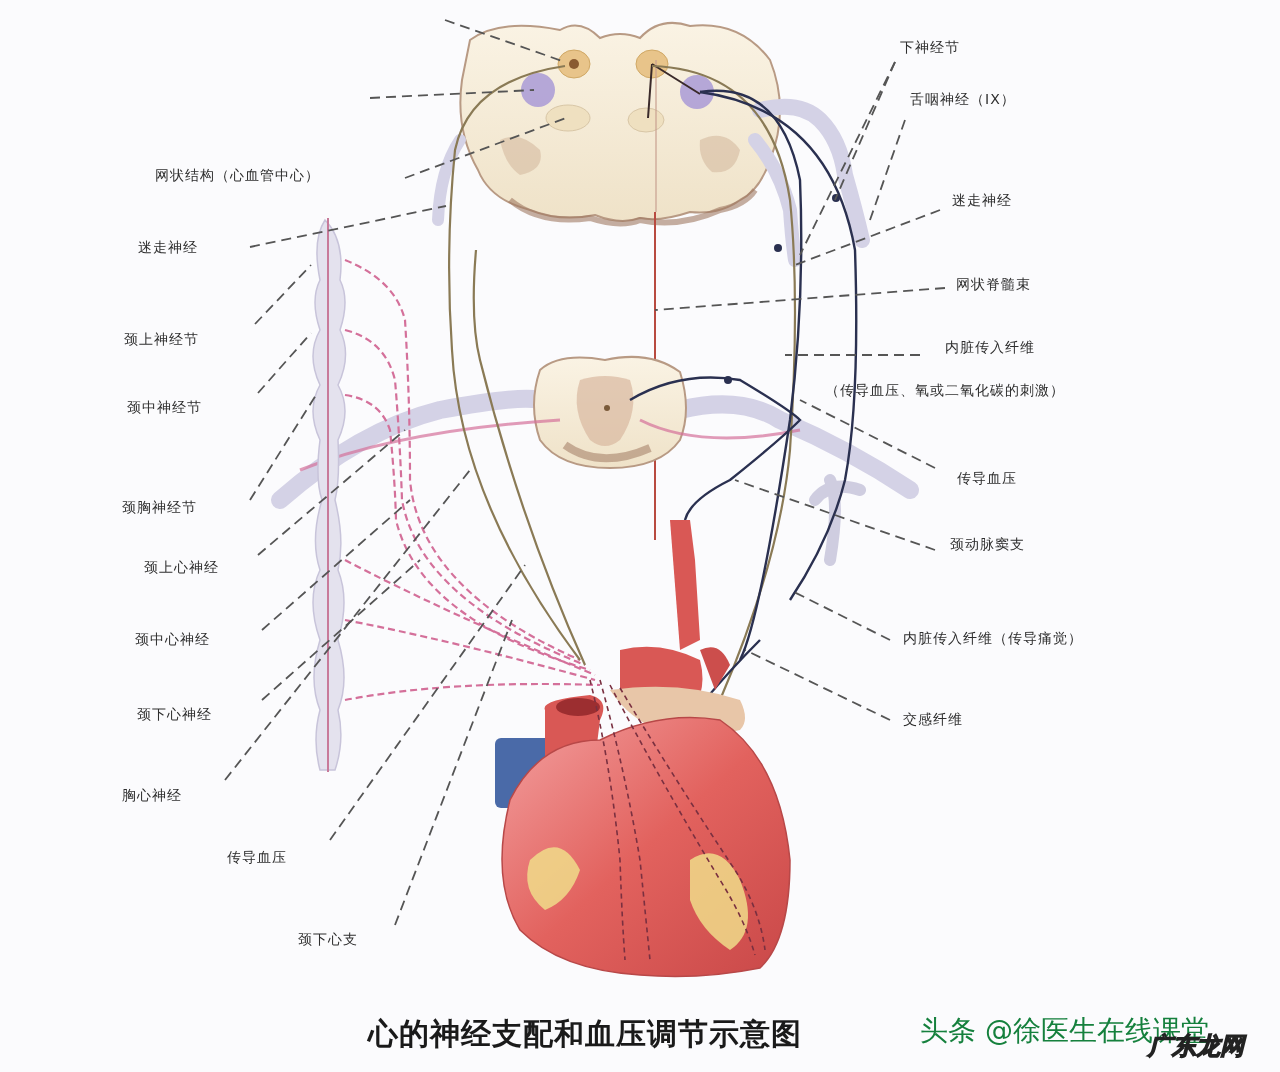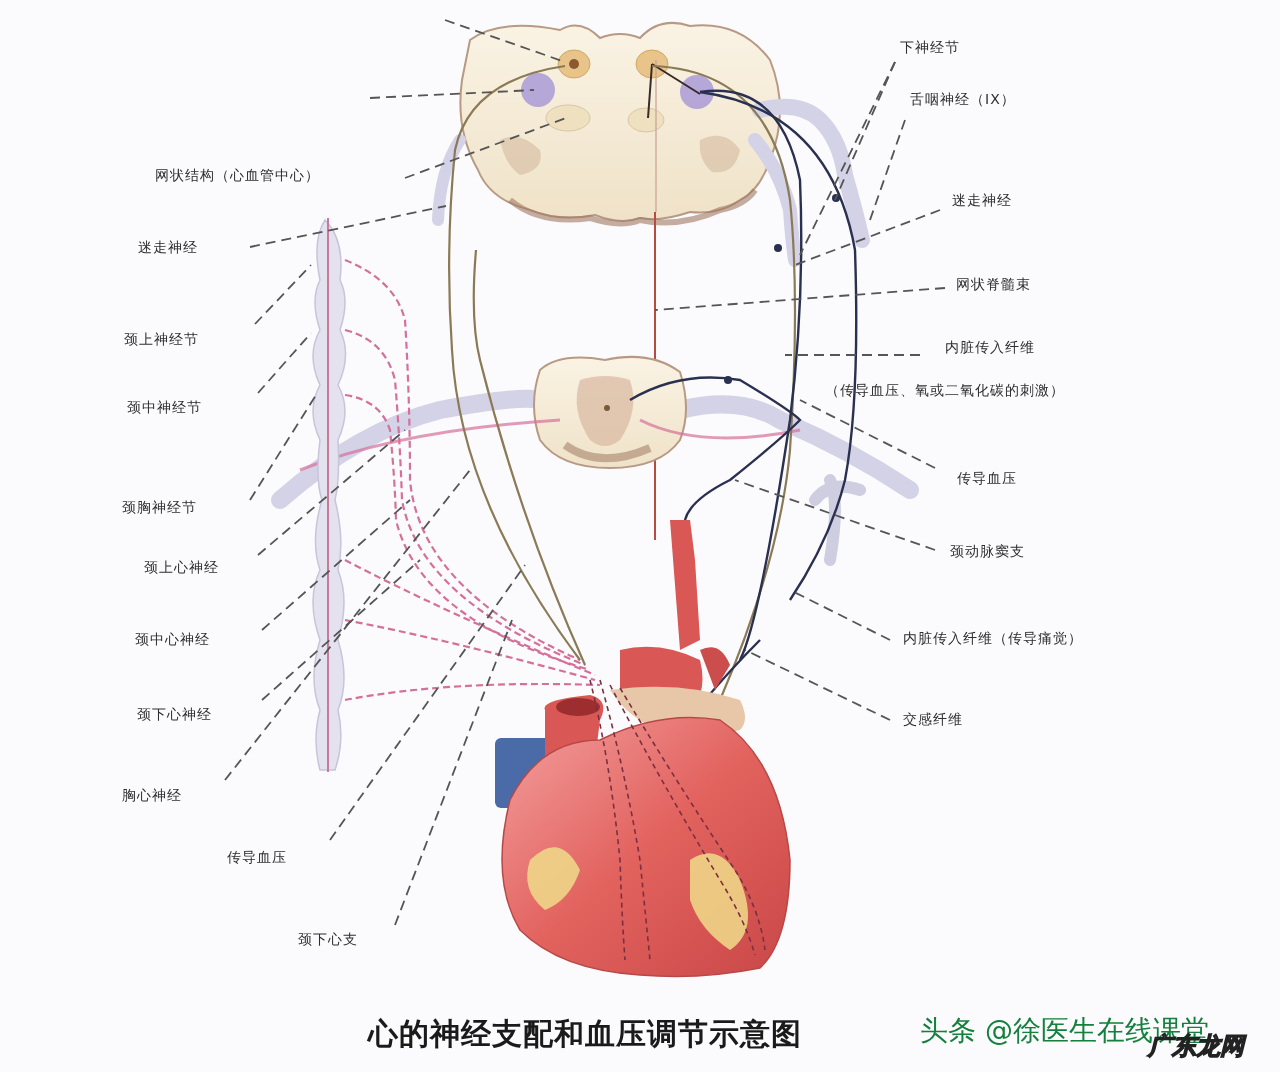--- a/index.html
+++ b/index.html
@@ -187,19 +187,19 @@
 <div class="label" style="left:227px; top:850px;">传导血压</div>
 <div class="label" style="left:298px; top:932px;">颈下心支</div>
 
 <div class="label" style="left:900px; top:40px;">下神经节</div>
 <div class="label" style="left:910px; top:92px;">舌咽神经（IX）</div>
 <div class="label" style="left:952px; top:193px;">迷走神经</div>
 <div class="label" style="left:956px; top:277px;">网状脊髓束</div>
 <div class="label" style="left:945px; top:340px;">内脏传入纤维</div>
 <div class="label" style="left:825px; top:383px;">（传导血压、氧或二氧化碳的刺激）</div>
 <div class="label" style="left:957px; top:471px;">传导血压</div>
-<div class="label" style="left:950px; top:537px;margin-top:7px;">颈动脉窦支</div>
+<div class="label" style="left:950px; top:537px;">颈动脉窦支</div>
 <div class="label" style="left:903px; top:631px;">内脏传入纤维（传导痛觉）</div>
 <div class="label" style="left:903px; top:712px;">交感纤维</div>
 
 <div class="caption">心的神经支配和血压调节示意图</div>
 <div class="credit">头条 @徐医生在线课堂</div>
 <div class="watermark">广东龙网</div>
 
 </body></html>

